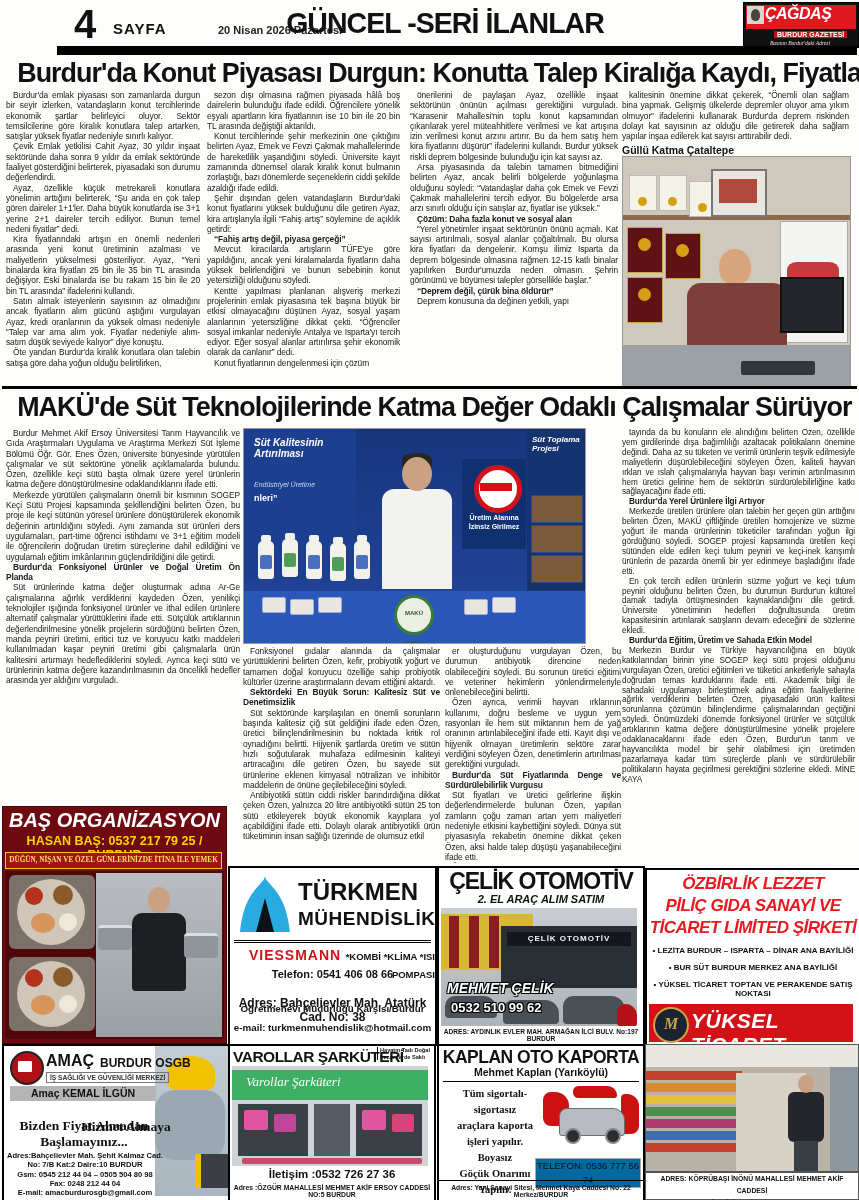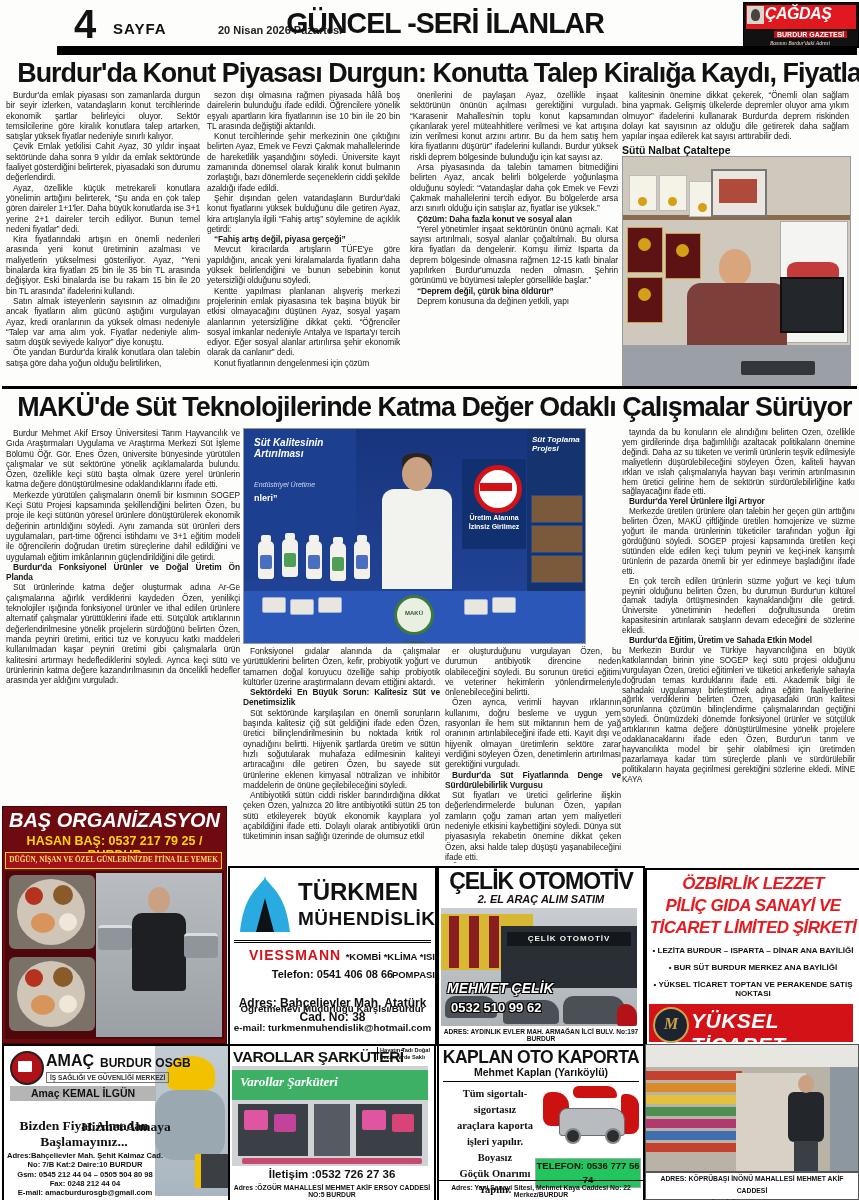--- a/index.html
+++ b/index.html
@@ -155,36 +155,36 @@
   .am-person{position:absolute;left:6px;top:40px;width:146px;height:15px;background:#b5b5b5;text-align:center;
              font-size:10.5px;font-weight:900;line-height:15px;}
   .am-slogan{position:absolute;left:0;width:160px;text-align:center;font-family:"Liberation Serif",serif;font-weight:700;font-size:13.5px;}
   .am-det{position:absolute;left:0;width:162px;text-align:center;font-weight:700;font-size:7.6px;}
   
   .ad-varollar{left:228px;top:1044px;width:204px;height:154px;}
   .vr-title{position:absolute;left:3px;top:2px;font-size:15.5px;font-weight:900;letter-spacing:-.5px;}
   .vr-tag{position:absolute;right:2px;top:1px;width:52px;font-size:5.6px;font-weight:700;border-left:1px solid #000;padding-left:2px;line-height:6.5px;}
   .vr-photo{position:absolute;left:2px;top:20px;width:196px;height:100px;background:#cfd3d6;overflow:hidden;}
   .vr-band{position:absolute;left:0;top:4px;width:100%;height:30px;background:#3db066;}
-  .vr-sign{position:absolute;left:8px;top:8px;font-size:13px;font-weight:700;font-style:italic;color:#fff;font-family:"Liberation Serif",serif;}
+  .vr-sign{position:absolute;left:14px;top:8px;font-size:13px;font-weight:400;font-style:italic;color:#fff;font-family:"Liberation Serif",serif;}
   .vr-win{position:absolute;top:38px;height:52px;background:#3b3f46;}
   .vr-poster{position:absolute;border-radius:2px;}
   .vr-phone{position:absolute;left:0;top:122px;width:100%;text-align:center;font-size:11.5px;font-weight:900;}
   .vr-addr{position:absolute;left:0;top:138px;width:100%;text-align:center;font-size:6.8px;font-weight:900;}
   
   .ad-kaplan{left:437px;top:1044px;width:204px;height:154px;}
   .kp-title{position:absolute;left:0;top:1px;width:100%;text-align:center;font-size:17.5px;font-weight:900;letter-spacing:-.5px;}
   .kp-sub{position:absolute;left:0;top:20px;width:100%;text-align:center;font-size:10.5px;font-weight:700;}
   .kp-rule{position:absolute;left:4px;top:35px;width:196px;height:1px;background:#000;}
   .kp-body{position:absolute;left:6px;top:40px;width:100px;font-family:"Liberation Serif",serif;font-weight:700;font-size:10.5px;line-height:16px;text-align:center;}
   .kp-carzone{position:absolute;left:104px;top:40px;width:96px;height:72px;}
   .kp-red{position:absolute;background:#cc1111;border-radius:8px 14px 4px 8px;}
   .kp-frame{position:absolute;left:16px;top:22px;width:64px;height:26px;background:#b8bcc0;border-radius:8px 12px 3px 3px;border:1px solid #6a6e72;}
   .kp-wheel{position:absolute;width:12px;height:12px;border-radius:50%;background:#2a2d30;border:2px solid #888;}
-  .kp-phone{position:absolute;left:96px;top:112px;width:104px;text-align:center;font-size:9.5px;font-weight:700;background:#22c55e;border:1px solid #aaa;line-height:14px;}
+  .kp-phone{position:absolute;left:96px;top:112px;width:104px;text-align:center;font-size:9.5px;font-weight:400;background:#0369a1;border:1px solid #aaa;line-height:14px;}
   .kp-addr{position:absolute;left:0;bottom:2px;width:100%;text-align:center;font-size:6.8px;font-weight:900;border-top:1.5px solid #000;padding-top:3px;}
 </style>
 </head>
 <body>
 
 <div class="page">
 
   <div class="abs pgnum">4</div>
   <div class="abs pgword">SAYFA</div>
   <div class="abs hdate">20 Nisan 2026 Pazartesi</div>
@@ -220,21 +220,21 @@
       <p class="para">önerilerini de paylaşan Ayaz, özellikle inşaat sektörünün önünün açılması gerektiğini vurguladı. “Karasenir Mahallesi'nin toplu konut kapsamından çıkarılarak yerel müteahhitlere verilmesi ve kat artışına izin verilmesi konut arzını artırır. Bu da hem satış hem kira fiyatlarını düşürür” ifadelerini kullandı. Burdur yüksek riskli deprem bölgesinde bulunduğu için kat sayısı az.</p>
       <p class="para">Arsa piyasasında da talebin tamamen bitmediğini belirten Ayaz, ancak belirli bölgelerde yoğunlaşma olduğunu söyledi: “Vatandaşlar daha çok Emek ve Fevzi Çakmak mahallelerini tercih ediyor. Bu bölgelerde arsa arzı sınırlı olduğu için satışlar az, fiyatlar ise yüksek.”</p>
       <p class="para sub">Çözüm: Daha fazla konut ve sosyal alan</p>
       <p class="para">“Yerel yönetimler inşaat sektörünün önünü açmalı. Kat sayısı artırılmalı, sosyal alanlar çoğaltılmalı. Bu olursa kira fiyatları da dengelenir. Komşu ilimiz Isparta da deprem bölgesinde olmasına rağmen 12-15 katlı binalar yapılırken Burdur'umuzda neden olmasın. Şehrin görünümü ve büyümesi talepler görsellikle başlar.”</p>
       <p class="para sub">“Deprem değil, çürük bina öldürür”</p>
       <p class="para">Deprem konusuna da değinen yetkili, yapı</p>
     </div>
   <div class="abs col a1c4">
       <p class="para">kalitesinin önemine dikkat çekerek, “Önemli olan sağlam bina yapmak. Gelişmiş ülkelerde depremler oluyor ama yıkım olmuyor” ifadelerini kullanarak Burdur'da deprem riskinden dolayı kat sayısının az olduğu dile getirerek daha sağlam yapılar inşaa edilerek kat sayısı arttırabilir dedi.</p>
     </div>
-  <div class="abs caption1">Sütü Nalbat Çataltepe</div>
+  <div class="abs caption1">Güllü Katma Çataltepe</div>
 
   <div class="abs photo1">
     <div class="p1-shelf"></div>
     <div class="cert" style="left:6px;"></div>
     <div class="cert" style="left:36px;"></div>
     <div class="cert" style="left:66px;top:24px;"></div>
     <div class="p1-frame"></div>
     <div class="plaque" style="left:4px;top:70px;"></div>
     <div class="plaque" style="left:4px;top:120px;"></div>
     <div class="plaque" style="left:42px;top:76px;"></div>

